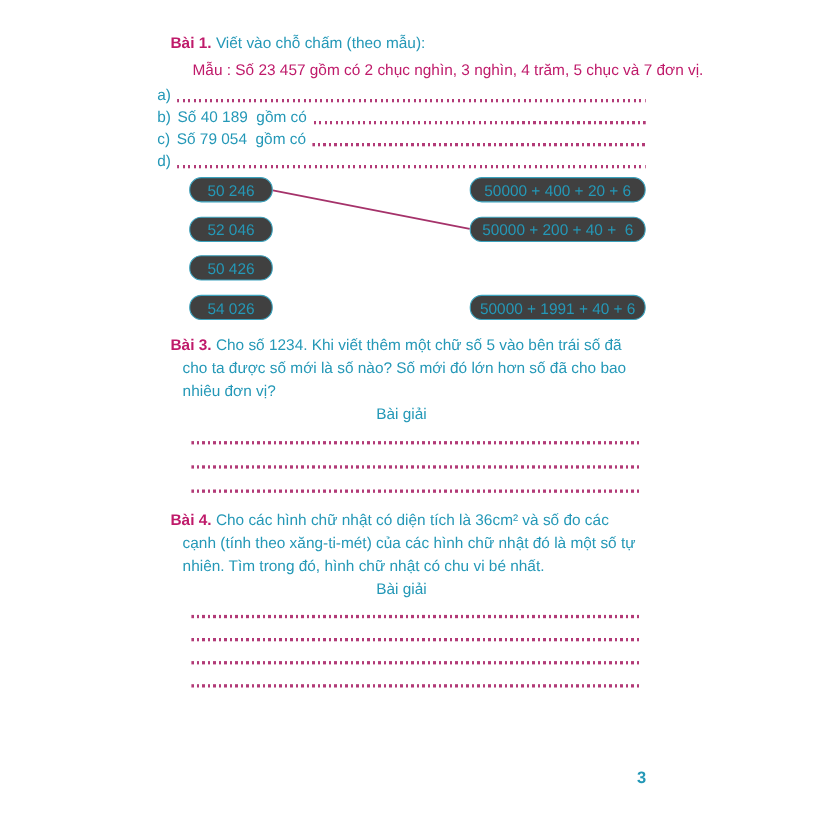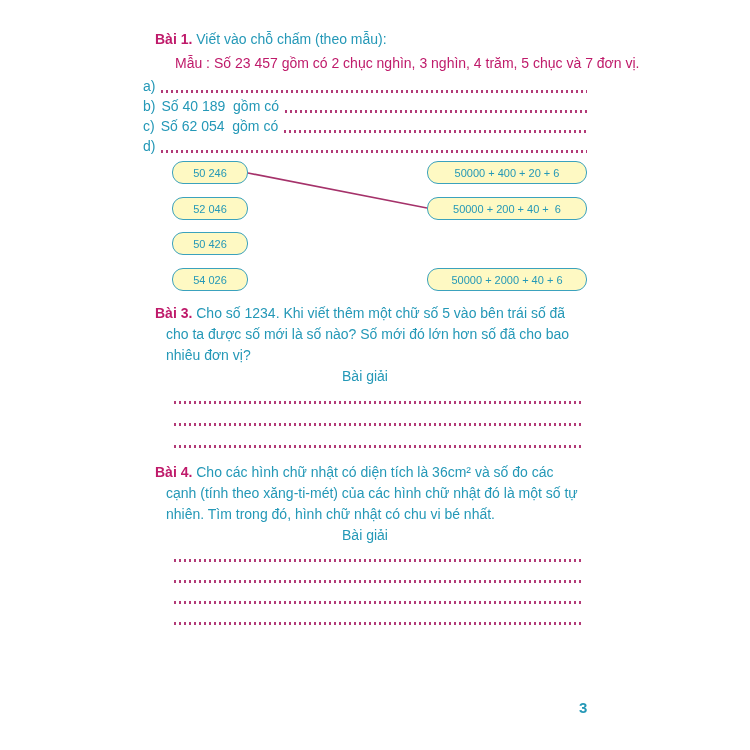--- a/index.html
+++ b/index.html
@@ -47,21 +47,21 @@
     flex:1;align-self:flex-end;height:3px;margin:0 0 3px 6px;
     background-image:repeating-linear-gradient(90deg,var(--dots) 0 2px,transparent 2px 5px);
   }
 
   .b2-head{margin-top:6px;padding-left:12px;}
   .board{position:relative;margin-top:5px;height:130px;}
   .nbox{
     position:absolute;height:23px;box-sizing:border-box;
     border:1.5px solid var(--boxborder);border-radius:11px;
     display:flex;align-items:center;justify-content:center;
-    font-size:11px;color:var(--teal);white-space:pre;background:#fef9c3;
+    font-size:14px;color:var(--teal);white-space:pre;background:#404040;
   }
   .lcol{left:29px;width:76px;}
   .rcol{left:284px;width:160px;}
   .r0{top:0;} .r1{top:36px;} .r2{top:71px;} .r3{top:107px;}
   .connector{position:absolute;left:0;top:0;pointer-events:none;}
 
   .qpara{
     margin-top:12px;font-size:14px;line-height:21px;color:var(--teal);
     padding-left:23px;text-indent:-11px;
   }
@@ -102,41 +102,41 @@
         <span class="item-letter">a)</span>
         <span class="dotfill"></span>
       </div>
       <div class="item">
         <span class="item-letter">b)</span>
         <span class="item-text">Số 40 189  gồm có</span>
         <span class="dotfill"></span>
       </div>
       <div class="item">
         <span class="item-letter">c)</span>
-        <span class="item-text">Số 62 054  gồm có</span>
+        <span class="item-text">Số 79 054  gồm có</span>
         <span class="dotfill"></span>
       </div>
       <div class="item">
         <span class="item-letter">d)</span>
         <span class="dotfill"></span>
       </div>
     </div>
 
 
     <div class="board">
       <svg class="connector" width="444" height="130" viewBox="0 0 444 130">
         <line x1="105" y1="12" x2="284" y2="47" stroke="#a5326a" stroke-width="1.6"></line>
       </svg>
       <div class="nbox lcol r0">50 246</div>
       <div class="nbox lcol r1">52 046</div>
       <div class="nbox lcol r2">50 426</div>
       <div class="nbox lcol r3">54 026</div>
       <div class="nbox rcol r0">50000 + 400 + 20 + 6</div>
       <div class="nbox rcol r1">50000 + 200 + 40 +  6</div>
-      <div class="nbox rcol r3">50000 + 2000 + 40 + 6</div>
+      <div class="nbox rcol r3">50000 + 1991 + 40 + 6</div>
     </div>
 
     <div class="qpara"><span class="b-label">Bài 3.</span> <span>Cho số 1234. Khi viết thêm một chữ số 5 vào bên trái số đã cho ta được số mới là số nào? Số mới đó lớn hơn số đã cho bao nhiêu đơn vị?</span></div>
     <div class="solution-heading">Bài giải</div>
     <div class="answers answers-3">
       <div class="ansrow">
           <span class="strip"></span>
         </div>
       <div class="ansrow">
           <span class="strip"></span>

